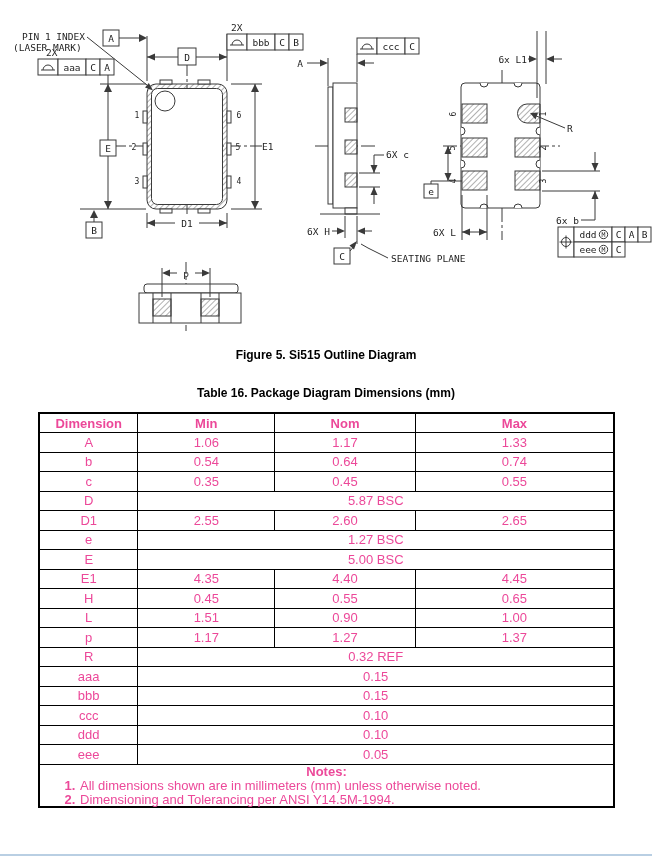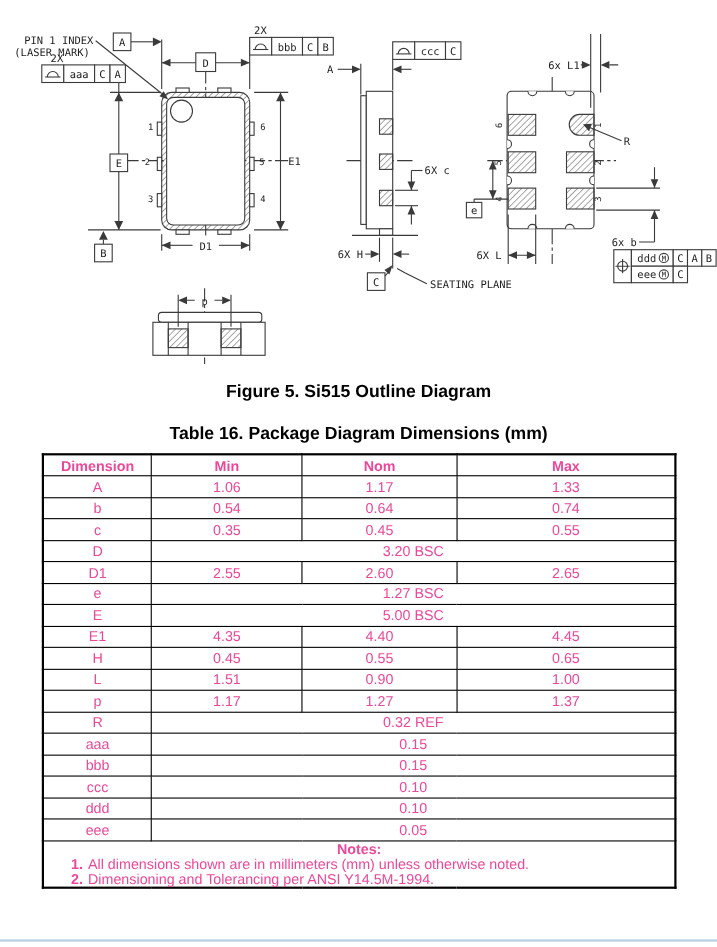--- a/index.html
+++ b/index.html
@@ -3,21 +3,21 @@
 <meta charset="utf-8">
 <style>
   * { margin:0; padding:0; box-sizing:border-box; }
   body { background:#ffffff; }
   .page { position:relative; width:652px; height:861px; background:#fff; overflow:hidden;
           font-family:"Liberation Sans", sans-serif; }
   .diagram-wrap { position:absolute; left:0; top:0; width:652px; height:345px; }
   svg text { font-family:"DejaVu Sans Mono", monospace; fill:#1d1d1d; }
   .t95 { font-size:9.5px; } .t8 { font-size:8px; } .t65 { font-size:6.5px; }
   .cap { position:absolute; left:0; width:652px; text-align:center;
-         font-size:16px; font-weight:bold; color:#000; }
+         font-size:12px; font-weight:bold; color:#000; }
   .figure-caption { top:348px; }
   .table-title { top:386px; }
   table.dims { position:absolute; left:38px; top:412px; width:577px;
                border-collapse:collapse; border:2px solid #000; }
   table.dims th, table.dims td { border:1px solid #000; height:19.5px; padding:0;
                text-align:center; font-size:13px; line-height:1; color:#ec4899; vertical-align:middle; }
   table.dims th { font-weight:bold; }
   td.notes-cell { text-align:left; height:48px; padding:2px 4px 4px 4px; font-size:12.5px;margin-top:36px; }
   .notes-label { font-weight:bold; }
   .note-line { display:flex; margin-left:20px; margin-top:1px; }
@@ -377,21 +377,21 @@
           <td>0.74</td>
         </tr>
         <tr>
           <td>c</td>
           <td>0.35</td>
           <td>0.45</td>
           <td>0.55</td>
         </tr>
         <tr>
           <td>D</td>
-          <td colspan="3">3.20 BSC</td>
+          <td colspan="3">5.87 BSC</td>
         </tr>
         <tr>
           <td>D1</td>
           <td>2.55</td>
           <td>2.60</td>
           <td>2.65</td>
         </tr>
         <tr>
           <td>e</td>
           <td colspan="3">1.27 BSC</td>

